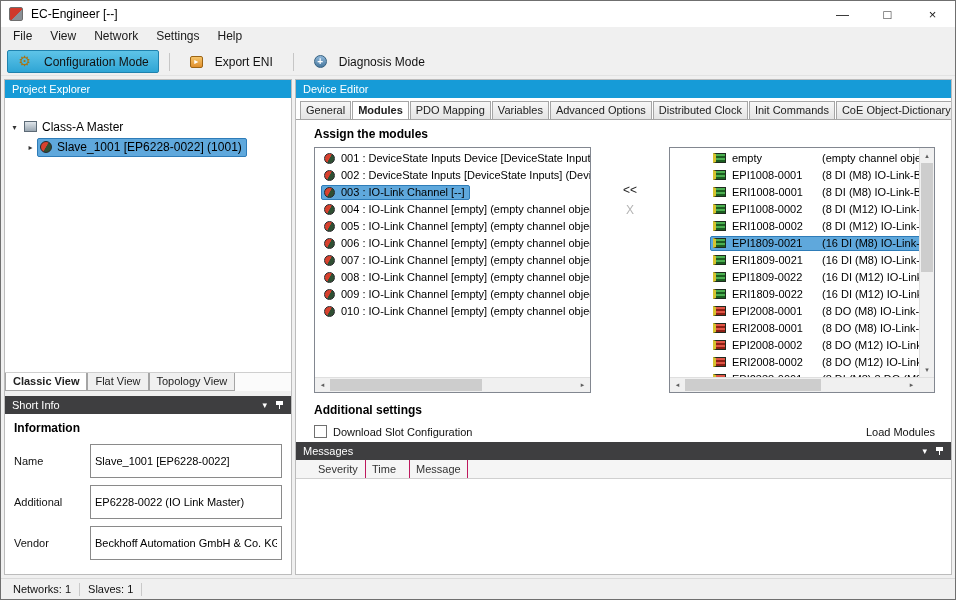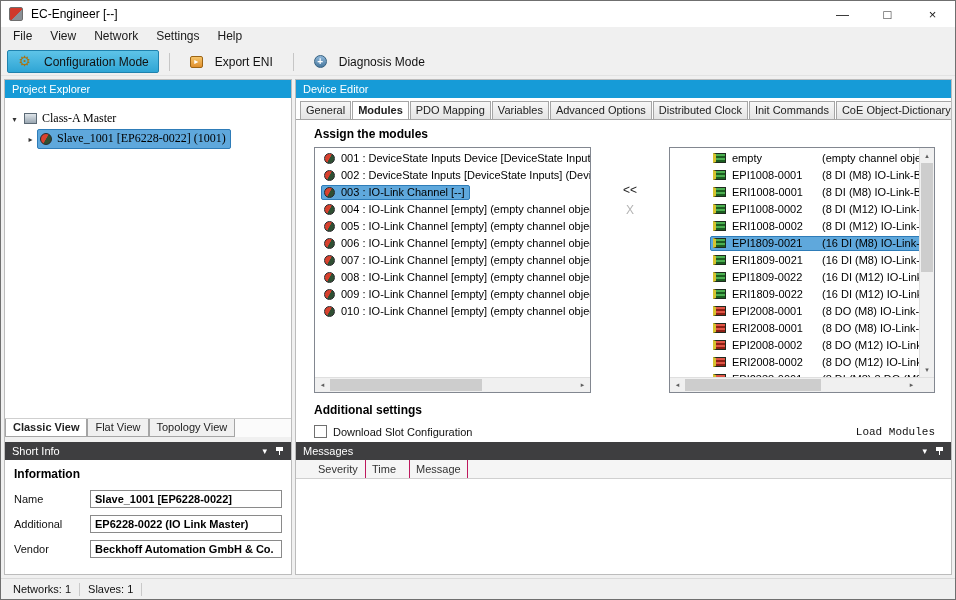--- a/index.html
+++ b/index.html
@@ -40,21 +40,21 @@
   .panel-header.blue { background:#169bd7; }
   .panel-header.dark { background:#3e3e40; }
   .hdr-icons { margin-left:auto; display:flex; align-items:center; gap:8px; }
   .chev { font-size:9px; color:#fff; line-height:10px; }
   .chev::before { content:"▾"; }
   .pin-icon { position:relative; width:9px; height:11px; display:inline-block; }
   .pin-icon::before { content:""; position:absolute; left:1px; top:1px; width:7px; height:4px; background:#fff; }
   .pin-icon::after { content:""; position:absolute; left:4px; top:5px; width:1px; height:4px; background:#fff; }
 
   
-  .tree { flex:1; background:#fff; overflow:hidden; padding-top:11px; font-size:12px;font-family:Liberation Serif, serif; }
+  .tree { flex:1; background:#fff; overflow:hidden; padding-top:19px; font-size:12px; }
   .tree-row { height:20px; display:flex; align-items:center; }
   .expander { flex:0 0 13px; width:13px; text-align:center; font-size:8px; color:#333; }
   .expander.expanded::before { content:"▾"; }
   .expander.collapsed::before { content:"▸"; }
   .sel-wrap { display:inline-flex; align-items:center; gap:5px; padding:1px 4px 2px 2px; border:1px solid transparent; border-radius:2px; white-space:nowrap; }
   .sel-wrap.selected { background:#5fa8dc; border-color:#2e7cb8; }
   .node-icon { display:inline-block; }
   .node-icon.master-icon { width:13px; height:11px; background:linear-gradient(#dfe5ea,#9aa7b2); border:1px solid #5c6a76; }
   .node-icon.slave-icon { width:12px; height:12px; border-radius:50%; background:linear-gradient(120deg,#d8412e 48%,#2f4f33 52%); border:1px solid #27272a; }
 
@@ -62,21 +62,21 @@
   .view-tabs { flex:0 0 19px; display:flex; background:#fbfbfb; border-top:1px solid #cfcfcf; }
   .vtab { font-size:11px; padding:2px 7px 0; border:1px solid #a5a5a5; border-top:none; background:#f0f0f0; color:#222; }
   .vtab.active { background:#fff; font-weight:bold; }
   .panel-gap { flex:0 0 5px; background:#f0f0f0; }
 
   
   .info { flex:0 0 114px; background:#fff; padding:7px 9px; font-size:11px; }
   .info-title { font-weight:bold; font-size:12px; margin-bottom:9px; }
   .info-row { display:flex; align-items:center; margin-bottom:7px; }
   .info-label { flex:0 0 76px; color:#111; }
-  .info-input { flex:1; height:18px; border:1px solid #8a8a8a; background:#fff; font-size:11px; font-family:inherit; padding:0 4px; color:#000;font-weight:bold; }
+  .info-input { flex:1; height:18px; border:1px solid #8a8a8a; background:#fff; font-size:11px; font-family:inherit; padding:16px 4px; color:#000; }
 
   
   .tabs-row { flex:0 0 22px; background:#fff; display:flex; align-items:flex-end; padding:2px 1px 0 4px; border-bottom:1px solid #a5a5a5; overflow:hidden; }
   .tab { font-size:11px; padding:2px 5px 3px; border:1px solid #a5a5a5; border-bottom:none; background:linear-gradient(#f7f7f7,#e4e4e4); margin-right:1px; white-space:nowrap; color:#222; }
   .tab.active { background:#fff; font-weight:bold; position:relative; top:1px; padding-bottom:4px; }
 
   
   .editor-body { flex:1; background:#fff; min-height:0; display:flex; flex-direction:column; padding:7px 16px 0 18px; overflow:hidden; }
   .assign-label, .additional-label { font-weight:bold; font-size:12px; }
   .assign-label { margin-bottom:6px; }
@@ -114,21 +114,21 @@
   .vsc-track { flex:1; position:relative; }
   .vsc-thumb { position:absolute; left:1px; right:1px; top:0; height:55%; background:#cdcdcd; }
   .ml-bottom { flex:0 0 15px; display:flex; }
   .ml-bottom .hscroll { flex:1; }
   .scroll-corner { flex:0 0 15px; background:#f0f0f0; border-top:1px solid #dfdfdf; }
 
   .additional-label { margin-top:10px; }
   .bottom-row { display:flex; align-items:center; margin-top:8px; }
   .checkbox-row { display:flex; align-items:center; gap:6px; font-size:11px; color:#111; }
   .checkbox { width:13px; height:13px; border:1px solid #707070; background:#fff; }
-  .load-modules { margin-left:auto; font-size:11px; color:#111;font-family:Liberation Mono, monospace; }
+  .load-modules { margin-left:auto; font-size:11px; color:#111; }
 
   
   .messages-cols { flex:0 0 19px; background:#f5f5f5; border-bottom:1px solid #d0d0d0; display:flex; align-items:stretch; font-size:11px; color:#333; padding-left:16px; }
   .msg-col { padding:0 6px; border-right:1px solid #be185d; display:flex; align-items:center; }
   .msg-col:nth-child(1) { width:54px; }
   .msg-col:nth-child(2) { width:44px; }
   .messages-body { flex:0 0 95px; background:#fff; }
 
   
   .statusbar { flex:0 0 21px; background:#f0f0f0; border-top:1px solid #d9d9d9; display:flex; align-items:center; font-size:11px; padding:0 4px; color:#111; }

